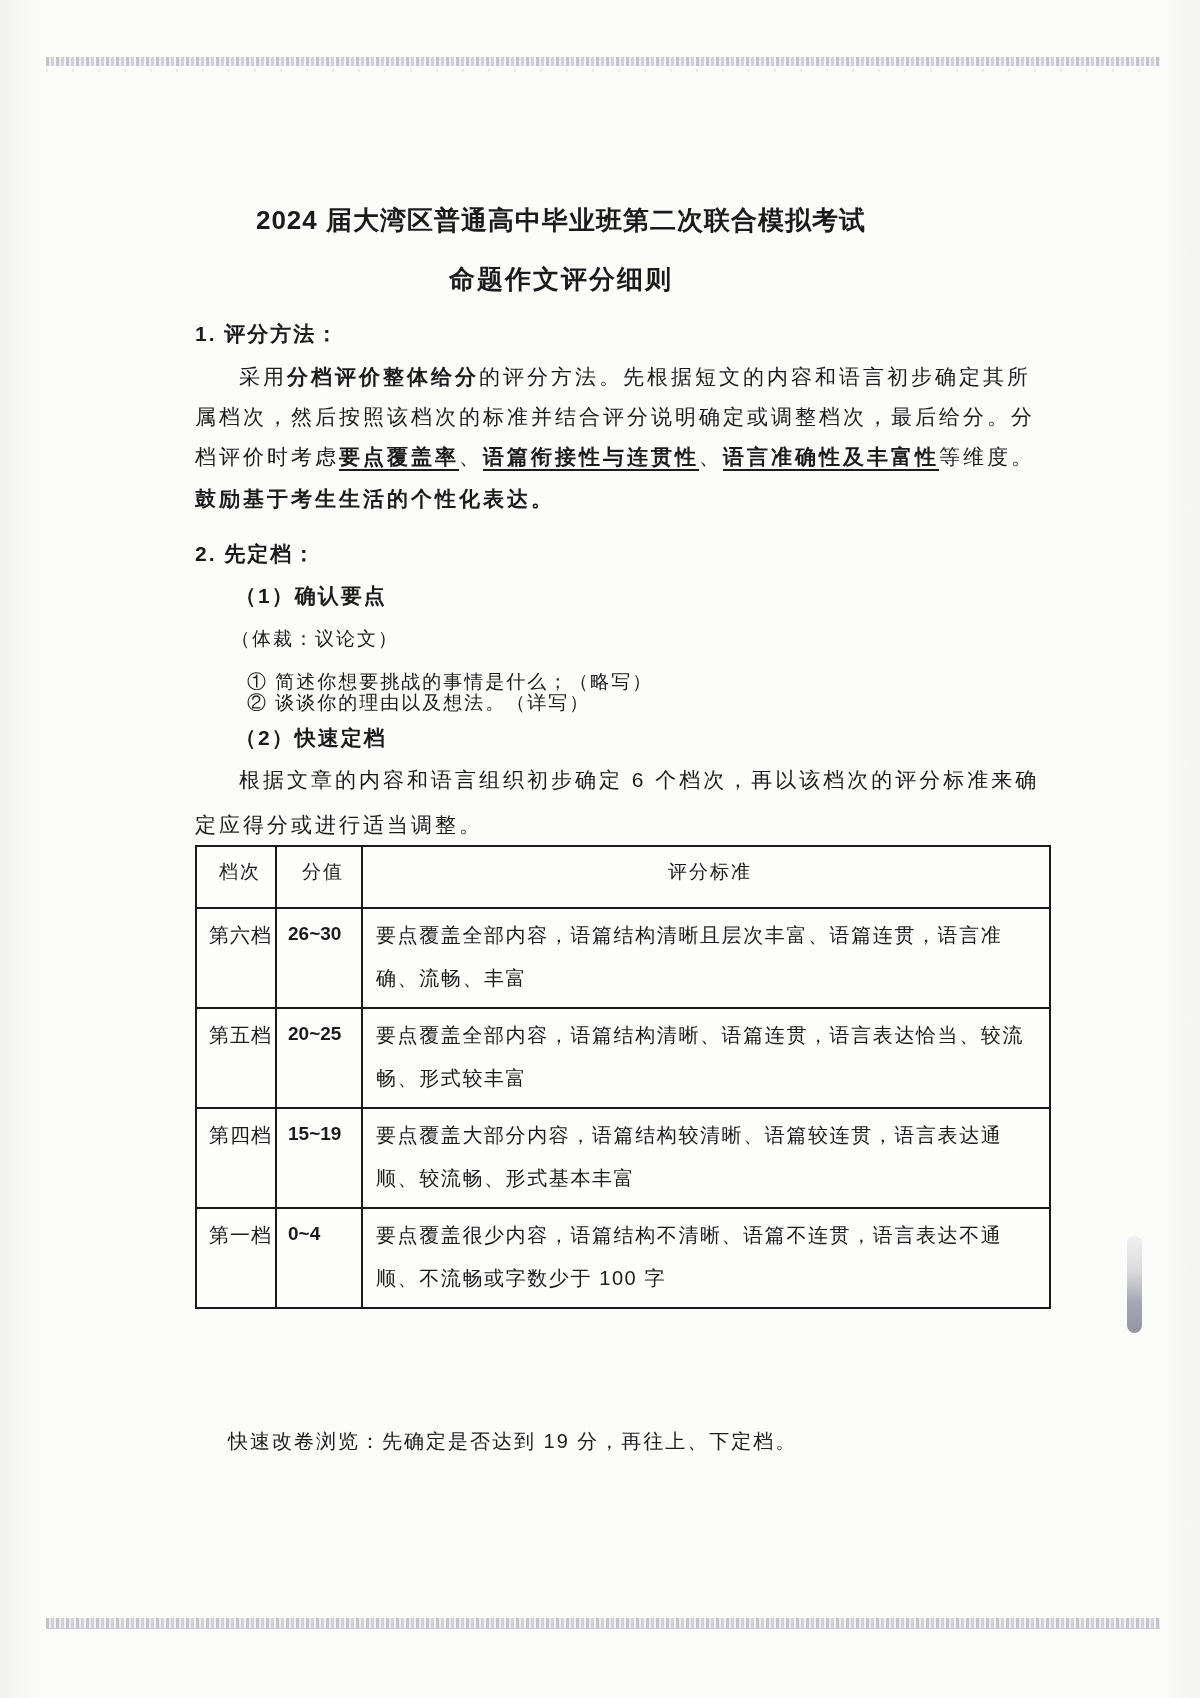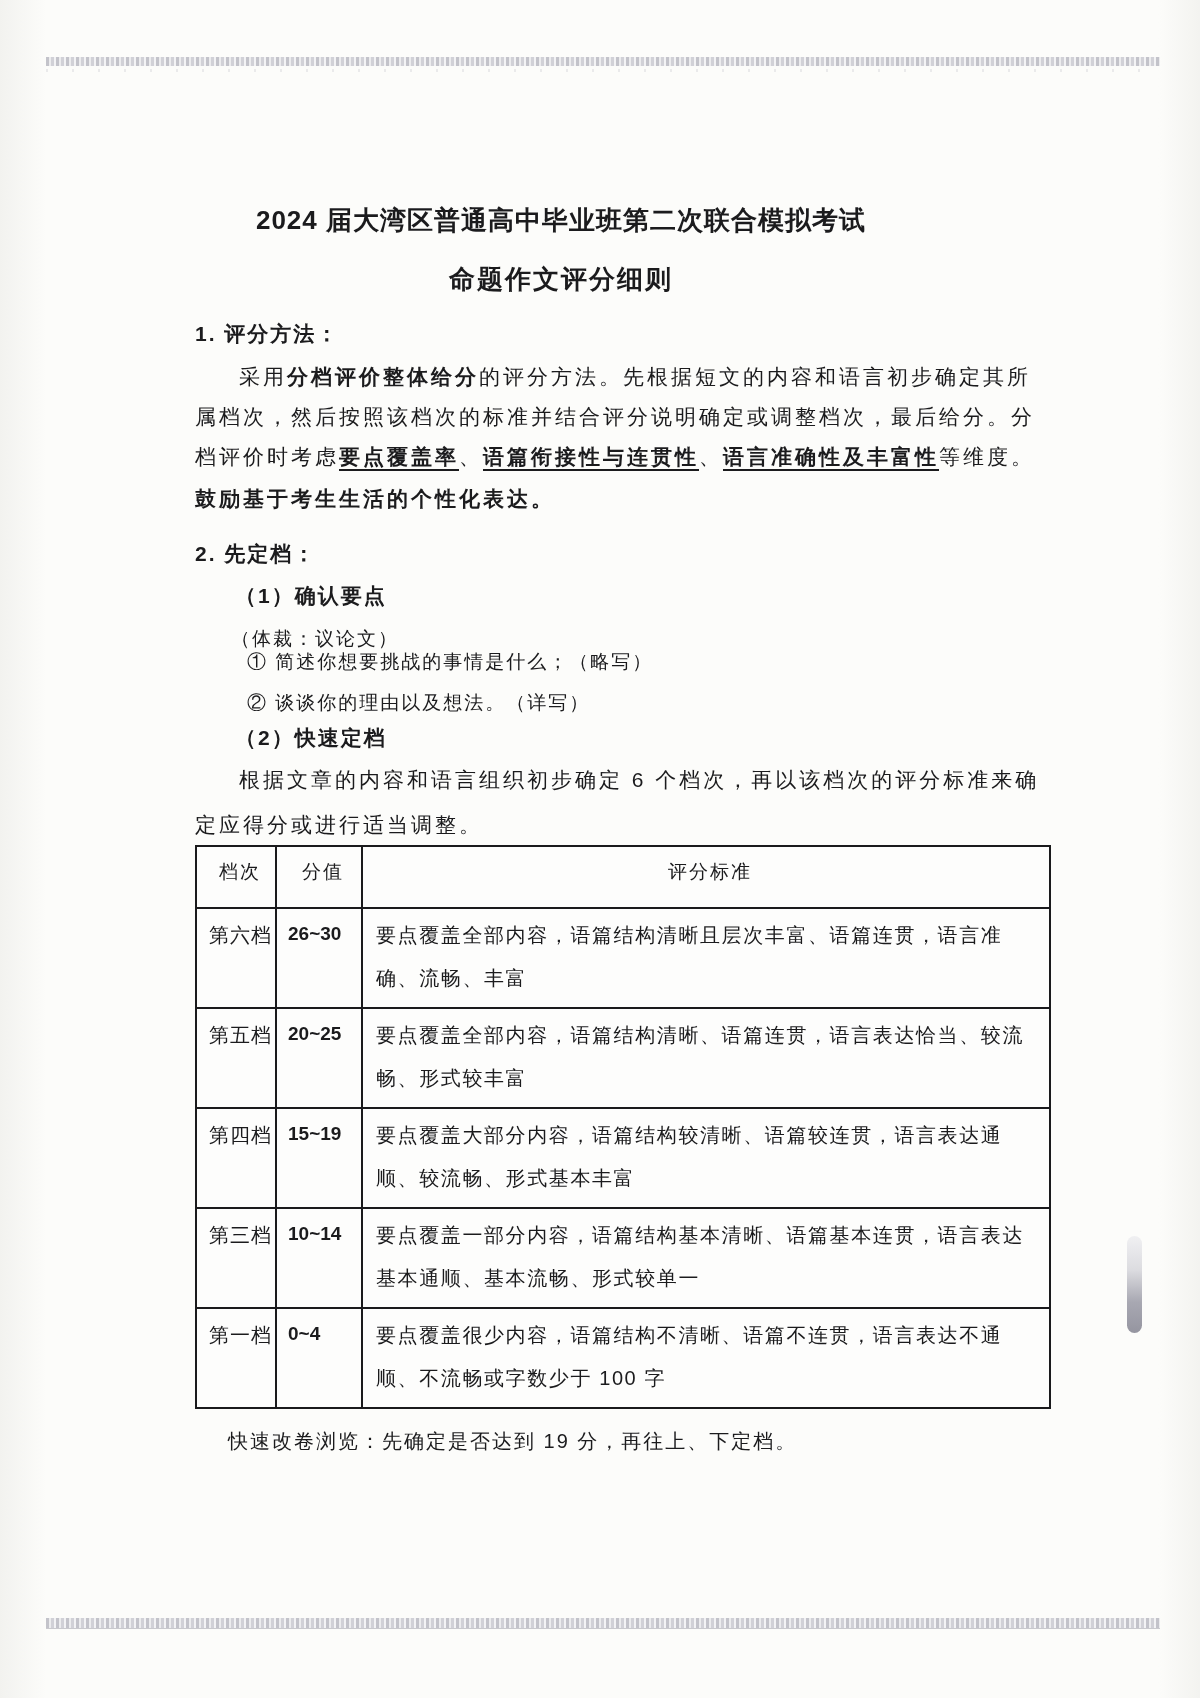--- a/index.html
+++ b/index.html
@@ -65,21 +65,21 @@
 
   <div class="abs pl ind" style="top:363px"><span>采用</span><span class="b">分档评价整体给分</span><span>的评分方法。先根据短文的内容和语言初步确定其所</span></div>
   <div class="abs pl" style="top:403px">属档次，然后按照该档次的标准并结合评分说明确定或调整档次，最后给分。分</div>
   <div class="abs pl" style="top:443px"><span>档评价时考虑</span><span class="bu">要点覆盖率</span><span>、</span><span class="bu">语篇衔接性与连贯性</span><span>、</span><span class="bu">语言准确性及丰富性</span><span>等维度。</span></div>
   <div class="abs pl b" style="top:485px">鼓励基于考生生活的个性化表达。</div>
 
   <div class="abs h-num" style="top:540px">2. 先定档：</div>
   <div class="abs h-sub" style="top:582px">（1）确认要点</div>
 
   <div class="abs small genre" style="top:626px">（体裁：议论文）</div>
-  <div class="abs small pt" style="top:649px">① 简述你想要挑战的事情是什么；（略写）</div>
+  <div class="abs small pt" style="top:669px">① 简述你想要挑战的事情是什么；（略写）</div>
   <div class="abs small pt" style="top:690px">② 谈谈你的理由以及想法。（详写）</div>
 
   <div class="abs h-sub" style="top:724px">（2）快速定档</div>
   <div class="abs pl ind" style="top:766px">根据文章的内容和语言组织初步确定 6 个档次，再以该档次的评分标准来确</div>
   <div class="abs pl" style="top:811px">定应得分或进行适当调整。</div>
 
   <table class="abs" style="top:845px">
     <colgroup>
         <col style="width:80px">
         <col style="width:86px">
@@ -100,25 +100,20 @@
       <td class="level-cell">第五档</td>
       <td class="score-cell">20~25</td>
       <td class="crit-cell">要点覆盖全部内容，语篇结构清晰、语篇连贯，语言表达恰当、较流畅、形式较丰富</td>
     </tr>
     <tr>
       <td class="level-cell">第四档</td>
       <td class="score-cell">15~19</td>
       <td class="crit-cell">要点覆盖大部分内容，语篇结构较清晰、语篇较连贯，语言表达通顺、较流畅、形式基本丰富</td>
     </tr>
     <tr>
-      <td class="level-cell">第三档</td>
-      <td class="score-cell">10~14</td>
-      <td class="crit-cell">要点覆盖一部分内容，语篇结构基本清晰、语篇基本连贯，语言表达基本通顺、基本流畅、形式较单一</td>
-    </tr>
-    <tr>
       <td class="level-cell">第一档</td>
       <td class="score-cell">0~4</td>
       <td class="crit-cell">要点覆盖很少内容，语篇结构不清晰、语篇不连贯，语言表达不通顺、不流畅或字数少于 100 字</td>
     </tr>
   </tbody>
     </table>
 
   <div class="abs footer-note" style="top:1428px">快速改卷浏览：先确定是否达到 19 分，再往上、下定档。</div>
 
 </div>

